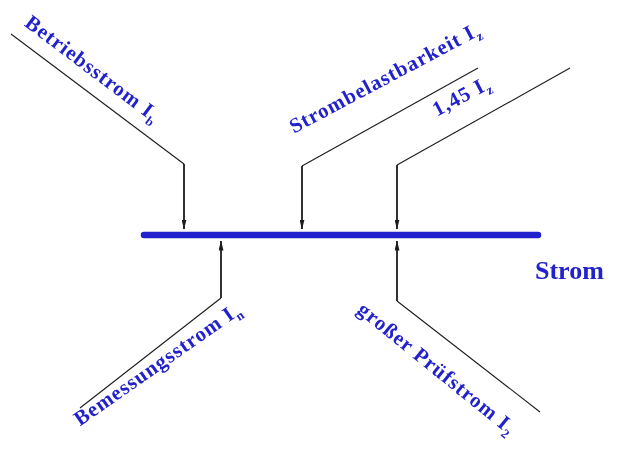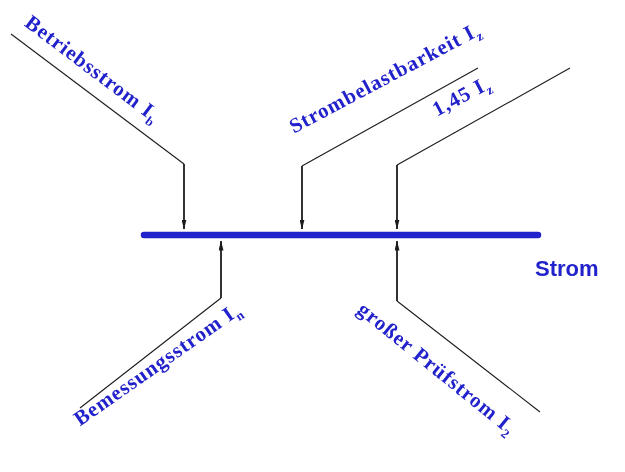--- a/index.html
+++ b/index.html
@@ -54,23 +54,23 @@
   #label-betriebsstrom   { left: 35px;  top: 10px;  transform: rotate(37deg); }
   #label-strombelastbarkeit { left: 285px; top: 117px; transform: rotate(-28deg); }
   #label-faktor          { left: 428px; top: 100px; transform: rotate(-28deg); }
   #label-bemessungsstrom { left: 69px;  top: 411px; transform: rotate(-35deg); }
   #label-pruefstrom      { left: 368px; top: 297px; transform: rotate(39deg); }
   .axis-label {
     position: absolute;
     left: 535px;
     top: 256px;
     color: var(--accent, #2222cc);
-    font-family: Liberation Sans, sans-serif;
+    font-family: Liberation Serif, serif;
     font-weight: bold;
-    font-size: 22px;
+    font-size: 26px;
     white-space: nowrap;
   }
 </style>
 </head>
 <body>
 
 <div class="stage">
 
   <svg width="625" height="472" viewBox="0 0 625 472">
     <defs>

